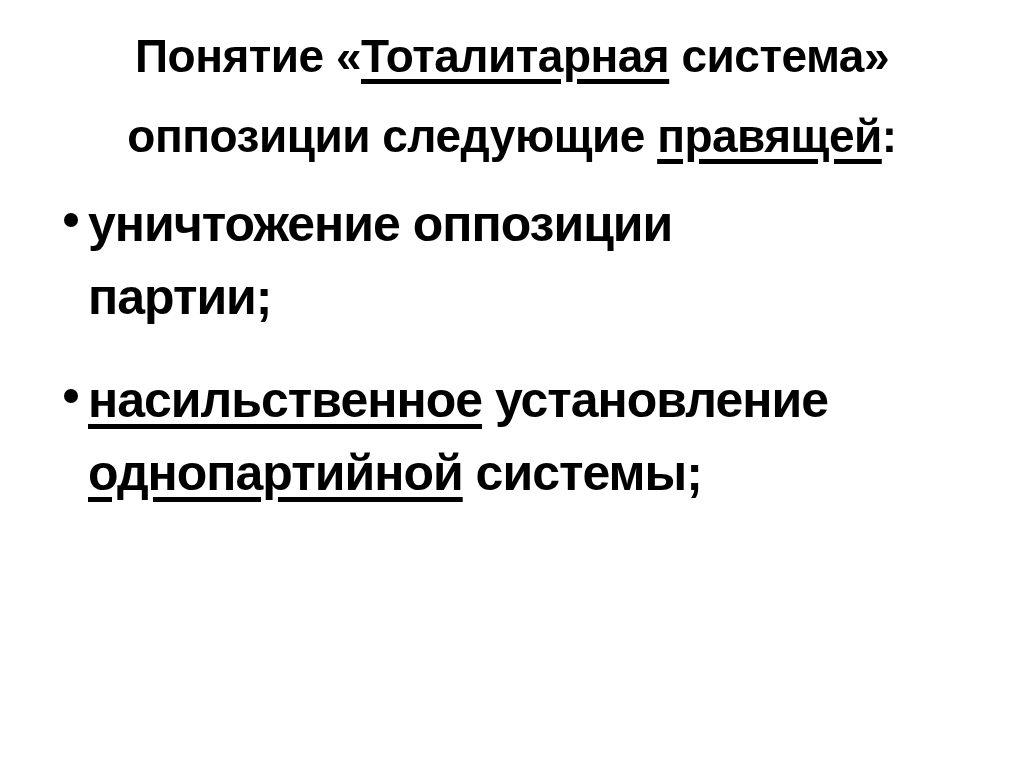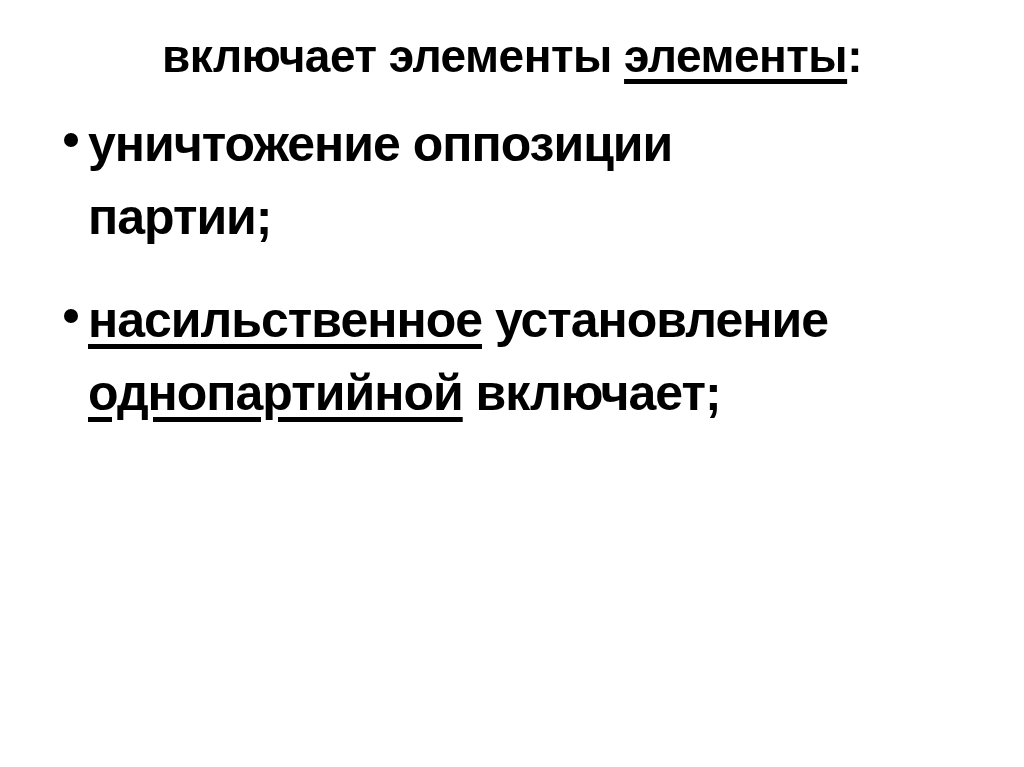--- a/index.html
+++ b/index.html
@@ -57,40 +57,41 @@
   }
   .bullet-text { flex: 1 1 auto; }
   .bullet-line { white-space: nowrap; }
 </style>
 </head>
 <body>
 
 <div class="slide">
 
   <div class="title">
-    <div class="title-line"><span>включает элементы </span><span class="u">элементы</span><span>:</span></div>
+    <div class="title-line"><span>Понятие «</span><span class="u">Тоталитарная</span><span> система»</span></div>
+    <div class="title-line"><span>оппозиции следующие </span><span class="u">правящей</span><span>:</span></div>
   </div>
 
   <div class="bullets">
 
     <div class="bullet-item">
       <div class="marker-col">
         <span class="bullet-dot"></span>
       </div>
       <div class="bullet-text">
         <div class="bullet-line"><span>уничтожение оппозиции</span></div>
         <div class="bullet-line"><span>партии;</span></div>
       </div>
     </div>
 
     <div class="bullet-item">
       <div class="marker-col">
         <span class="bullet-dot"></span>
       </div>
       <div class="bullet-text">
         <div class="bullet-line"><span class="u">насильственное</span><span> установление</span></div>
-        <div class="bullet-line"><span class="u">однопартийной</span><span> включает;</span></div>
+        <div class="bullet-line"><span class="u">однопартийной</span><span> системы;</span></div>
       </div>
     </div>
 
   </div>
 
 </div>
 
 </body></html>

